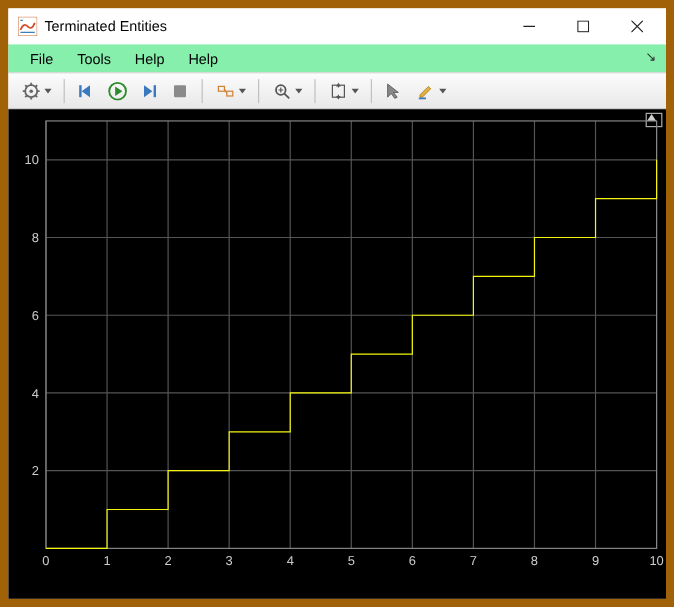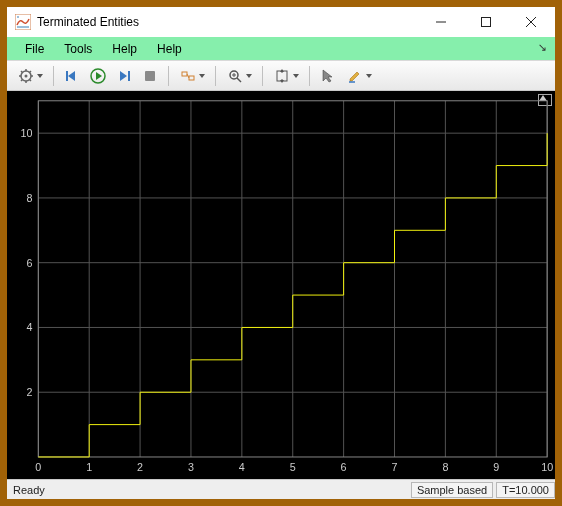--- a/index.html
+++ b/index.html
@@ -190,20 +190,14 @@
         <text x="552" y="388" text-anchor="middle" class="tick-label">10</text>
         <text x="26" y="311.8181818181818" text-anchor="end" class="tick-label">2</text>
         <text x="26" y="245.63636363636363" text-anchor="end" class="tick-label">4</text>
         <text x="26" y="179.45454545454547" text-anchor="end" class="tick-label">6</text>
         <text x="26" y="113.27272727272725" text-anchor="end" class="tick-label">8</text>
         <text x="26" y="47.09090909090912" text-anchor="end" class="tick-label">10</text>
         <path d="M 32 374 L 84 374 L 84 340.9090909090909 L 136 340.9090909090909 L 136 307.8181818181818 L 188 307.8181818181818 L 188 274.72727272727275 L 240 274.72727272727275 L 240 241.63636363636363 L 292 241.63636363636363 L 292 208.54545454545456 L 344 208.54545454545456 L 344 175.45454545454547 L 396 175.45454545454547 L 396 142.36363636363637 L 448 142.36363636363637 L 448 109.27272727272725 L 500 109.27272727272725 L 500 76.18181818181819 L 552 76.18181818181819 L 552 43.09090909090912" class="series" stroke="#f5f50e"></path>
       </svg>
   </div>
 
-  <div class="status">
-    <span>Ready</span>
-    <span class="spacer"></span>
-    <span class="cell">Sample based</span>
-    <span class="cell">T=10.000</span>
-  </div>
 
 </div>
 
 </body></html>

